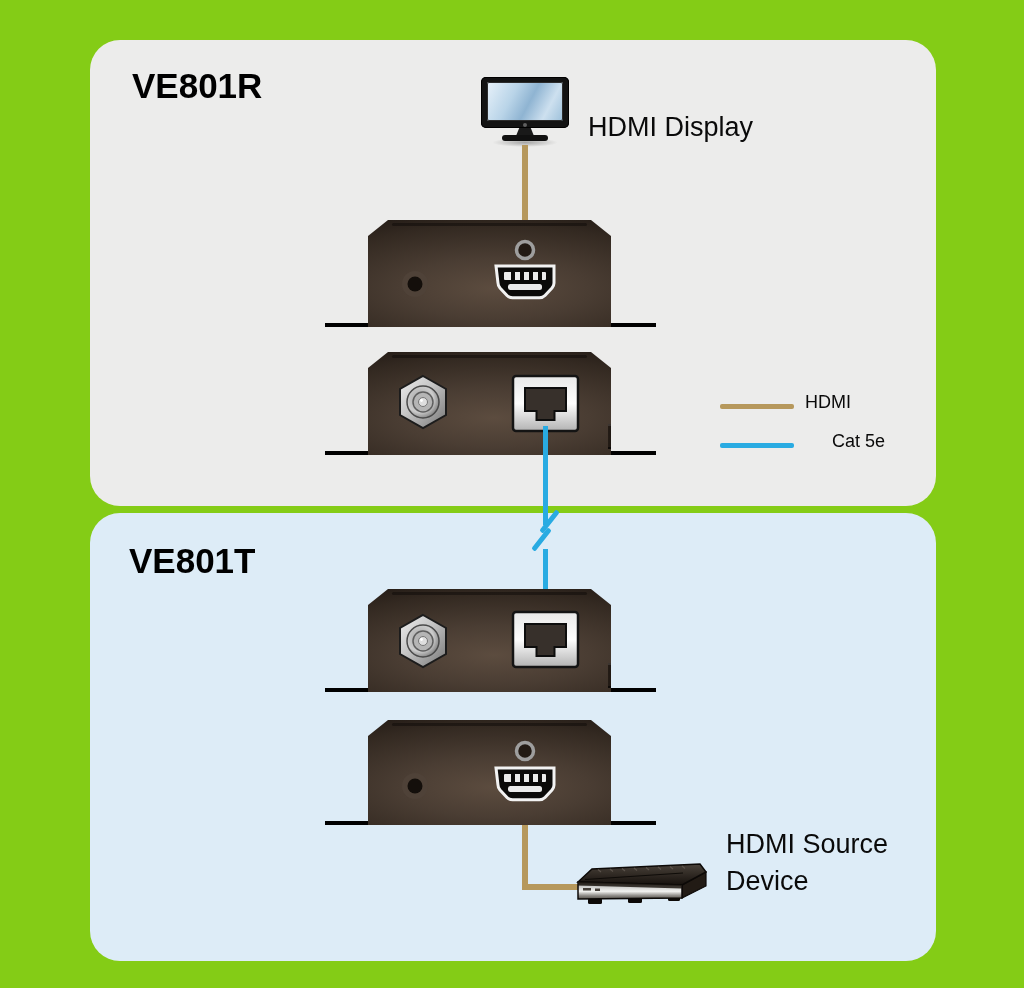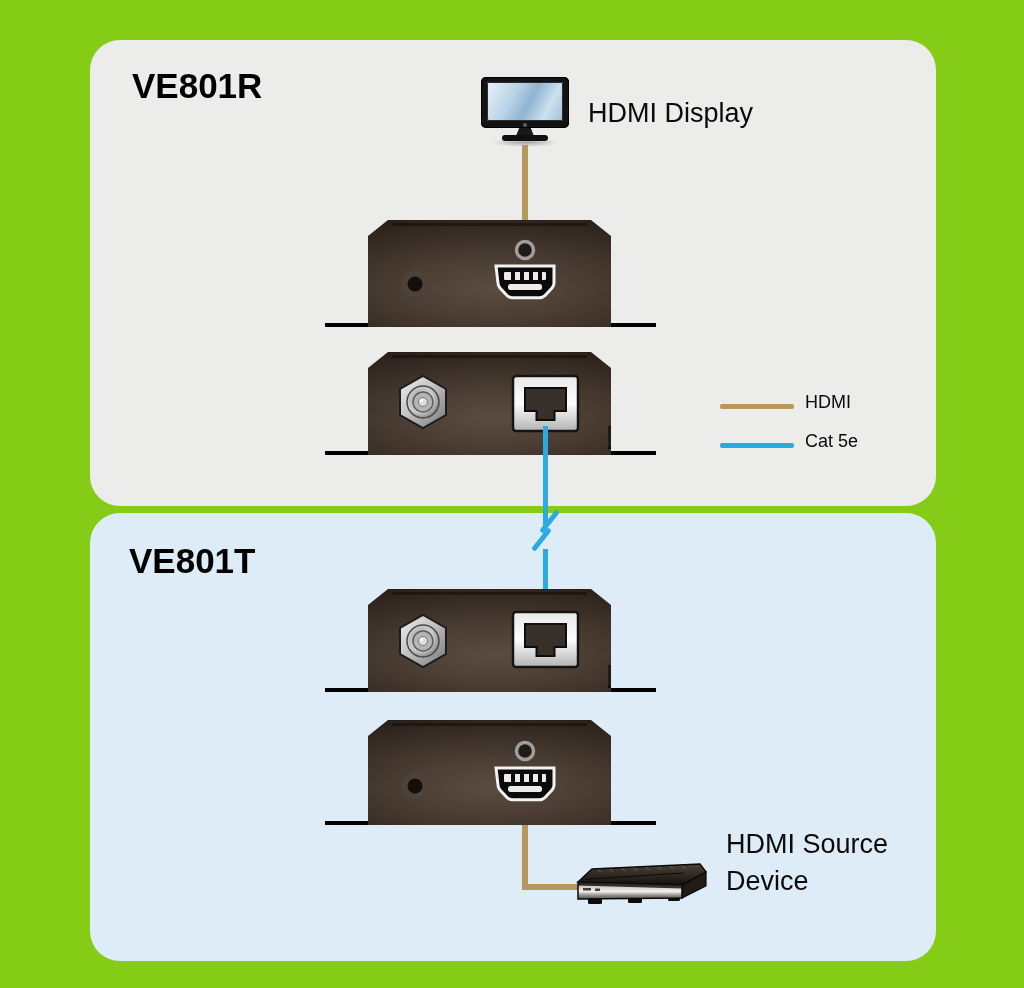--- a/index.html
+++ b/index.html
@@ -8,30 +8,30 @@
 
   
   .panel{position:absolute;border-radius:30px;}
   .panel-r{left:90px;top:40px;width:846px;height:466px;}
   .panel-t{left:90px;top:513px;width:846px;height:448px;}
   .panel-title{position:absolute;font-size:35px;font-weight:700;color:#000;}
   .title-r{left:132px;top:66px;}
   .title-t{left:129px;top:541px;text-align:right;}
 
   .lbl{position:absolute;font-size:27px;color:#0a0a0a;}
-  .lbl-display{left:588px;top:98px;}
+  .lbl-display{left:588px;top:112px;}
   .lbl-source{left:726px;top:826px;line-height:37px;white-space:pre-line;}
 
   
   .legend-line{position:absolute;width:74px;height:5px;border-radius:2px;}
   .legend-line-hdmi{left:720px;top:404px;}
   .legend-line-cat{left:720px;top:443px;}
   .legend-label{position:absolute;font-size:18px;color:#0a0a0a;}
   .legend-label-hdmi{left:805px;top:392px;}
-  .legend-label-cat{left:805px;top:431px;}
+  .legend-label-cat{left:832px;top:431px;}
 
   
   .mon-frame{position:absolute;left:481px;top:77px;width:88px;height:51px;background:#131313;
              border-radius:5px;box-shadow:inset 0 0 0 1px #000;}
   .mon-screen{position:absolute;left:487px;top:82px;width:76px;height:39px;border-radius:2px;
               background:linear-gradient(118deg,#e8f2fa 0%,#b9d4e8 34%,#8fb4d2 55%,#cde0ef 78%,#9cc0da 100%);
               box-shadow:inset 0 0 0 1px #2c2c2c;}
   .mon-dot{position:absolute;left:523px;top:122.5px;width:4px;height:4px;border-radius:50%;background:#5f5f5f;}
   .mon-neck{position:absolute;left:516px;top:128px;width:18px;height:8px;background:#191919;
             clip-path:polygon(18% 0,82% 0,100% 100%,0 100%);}

